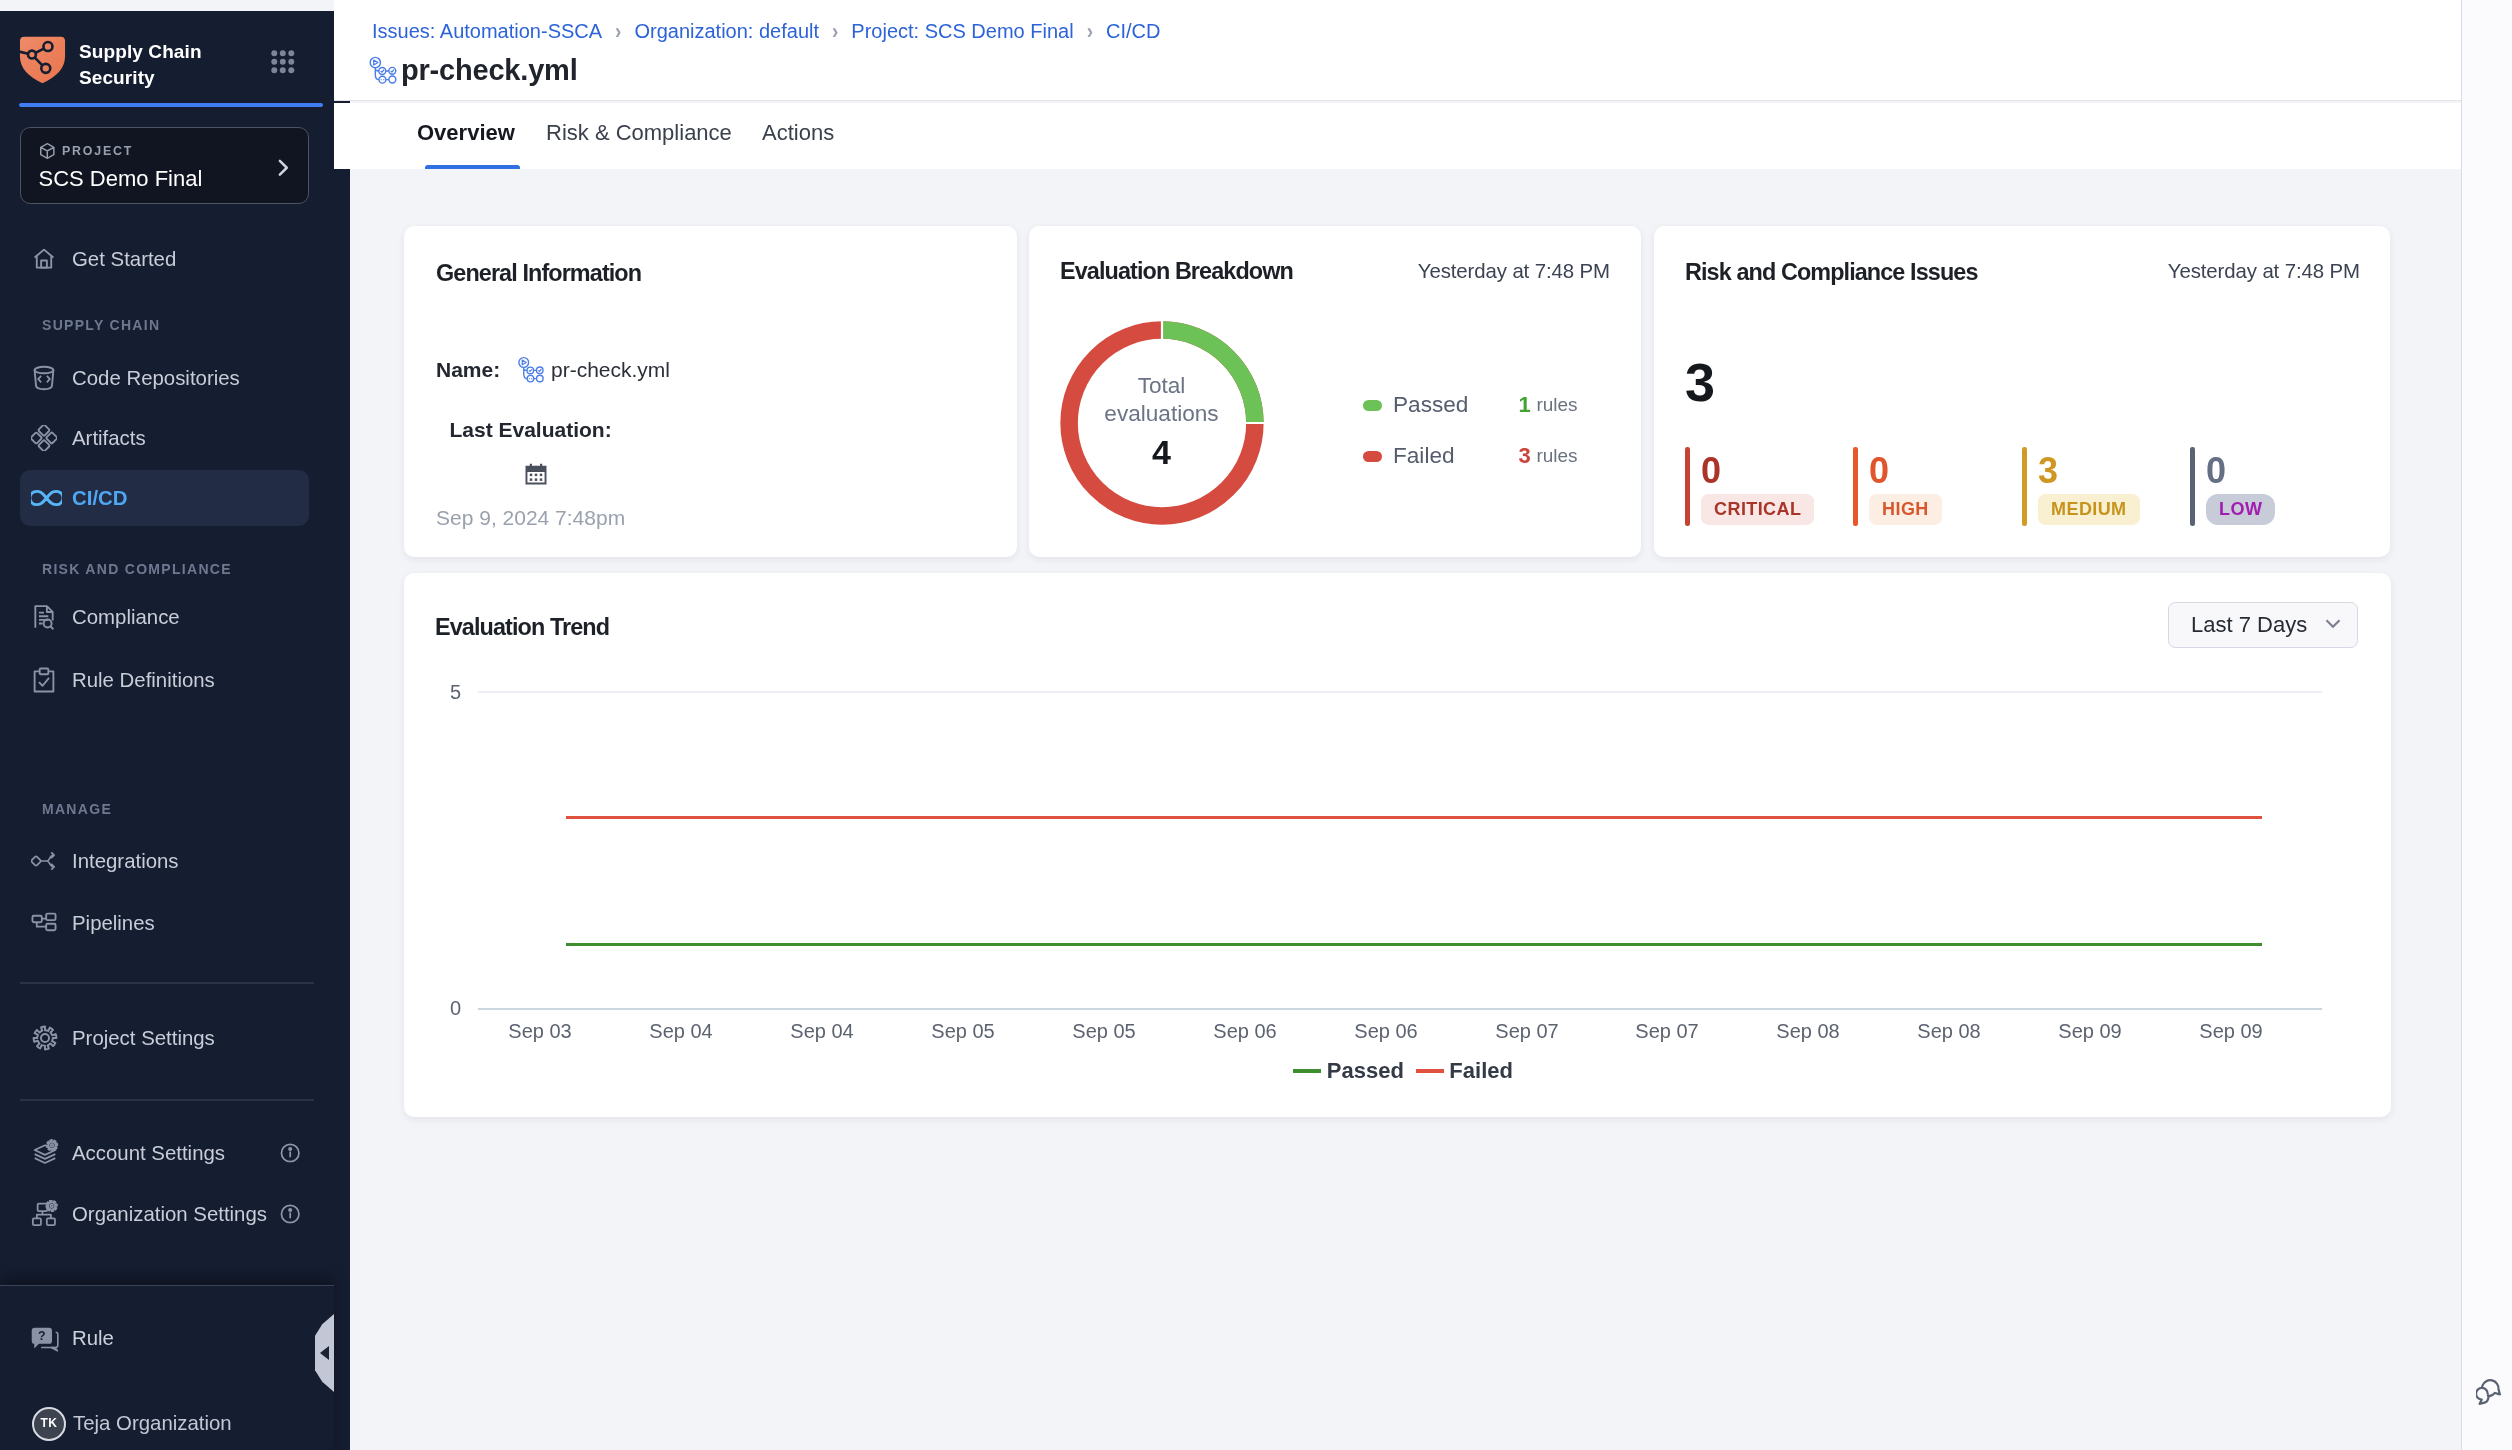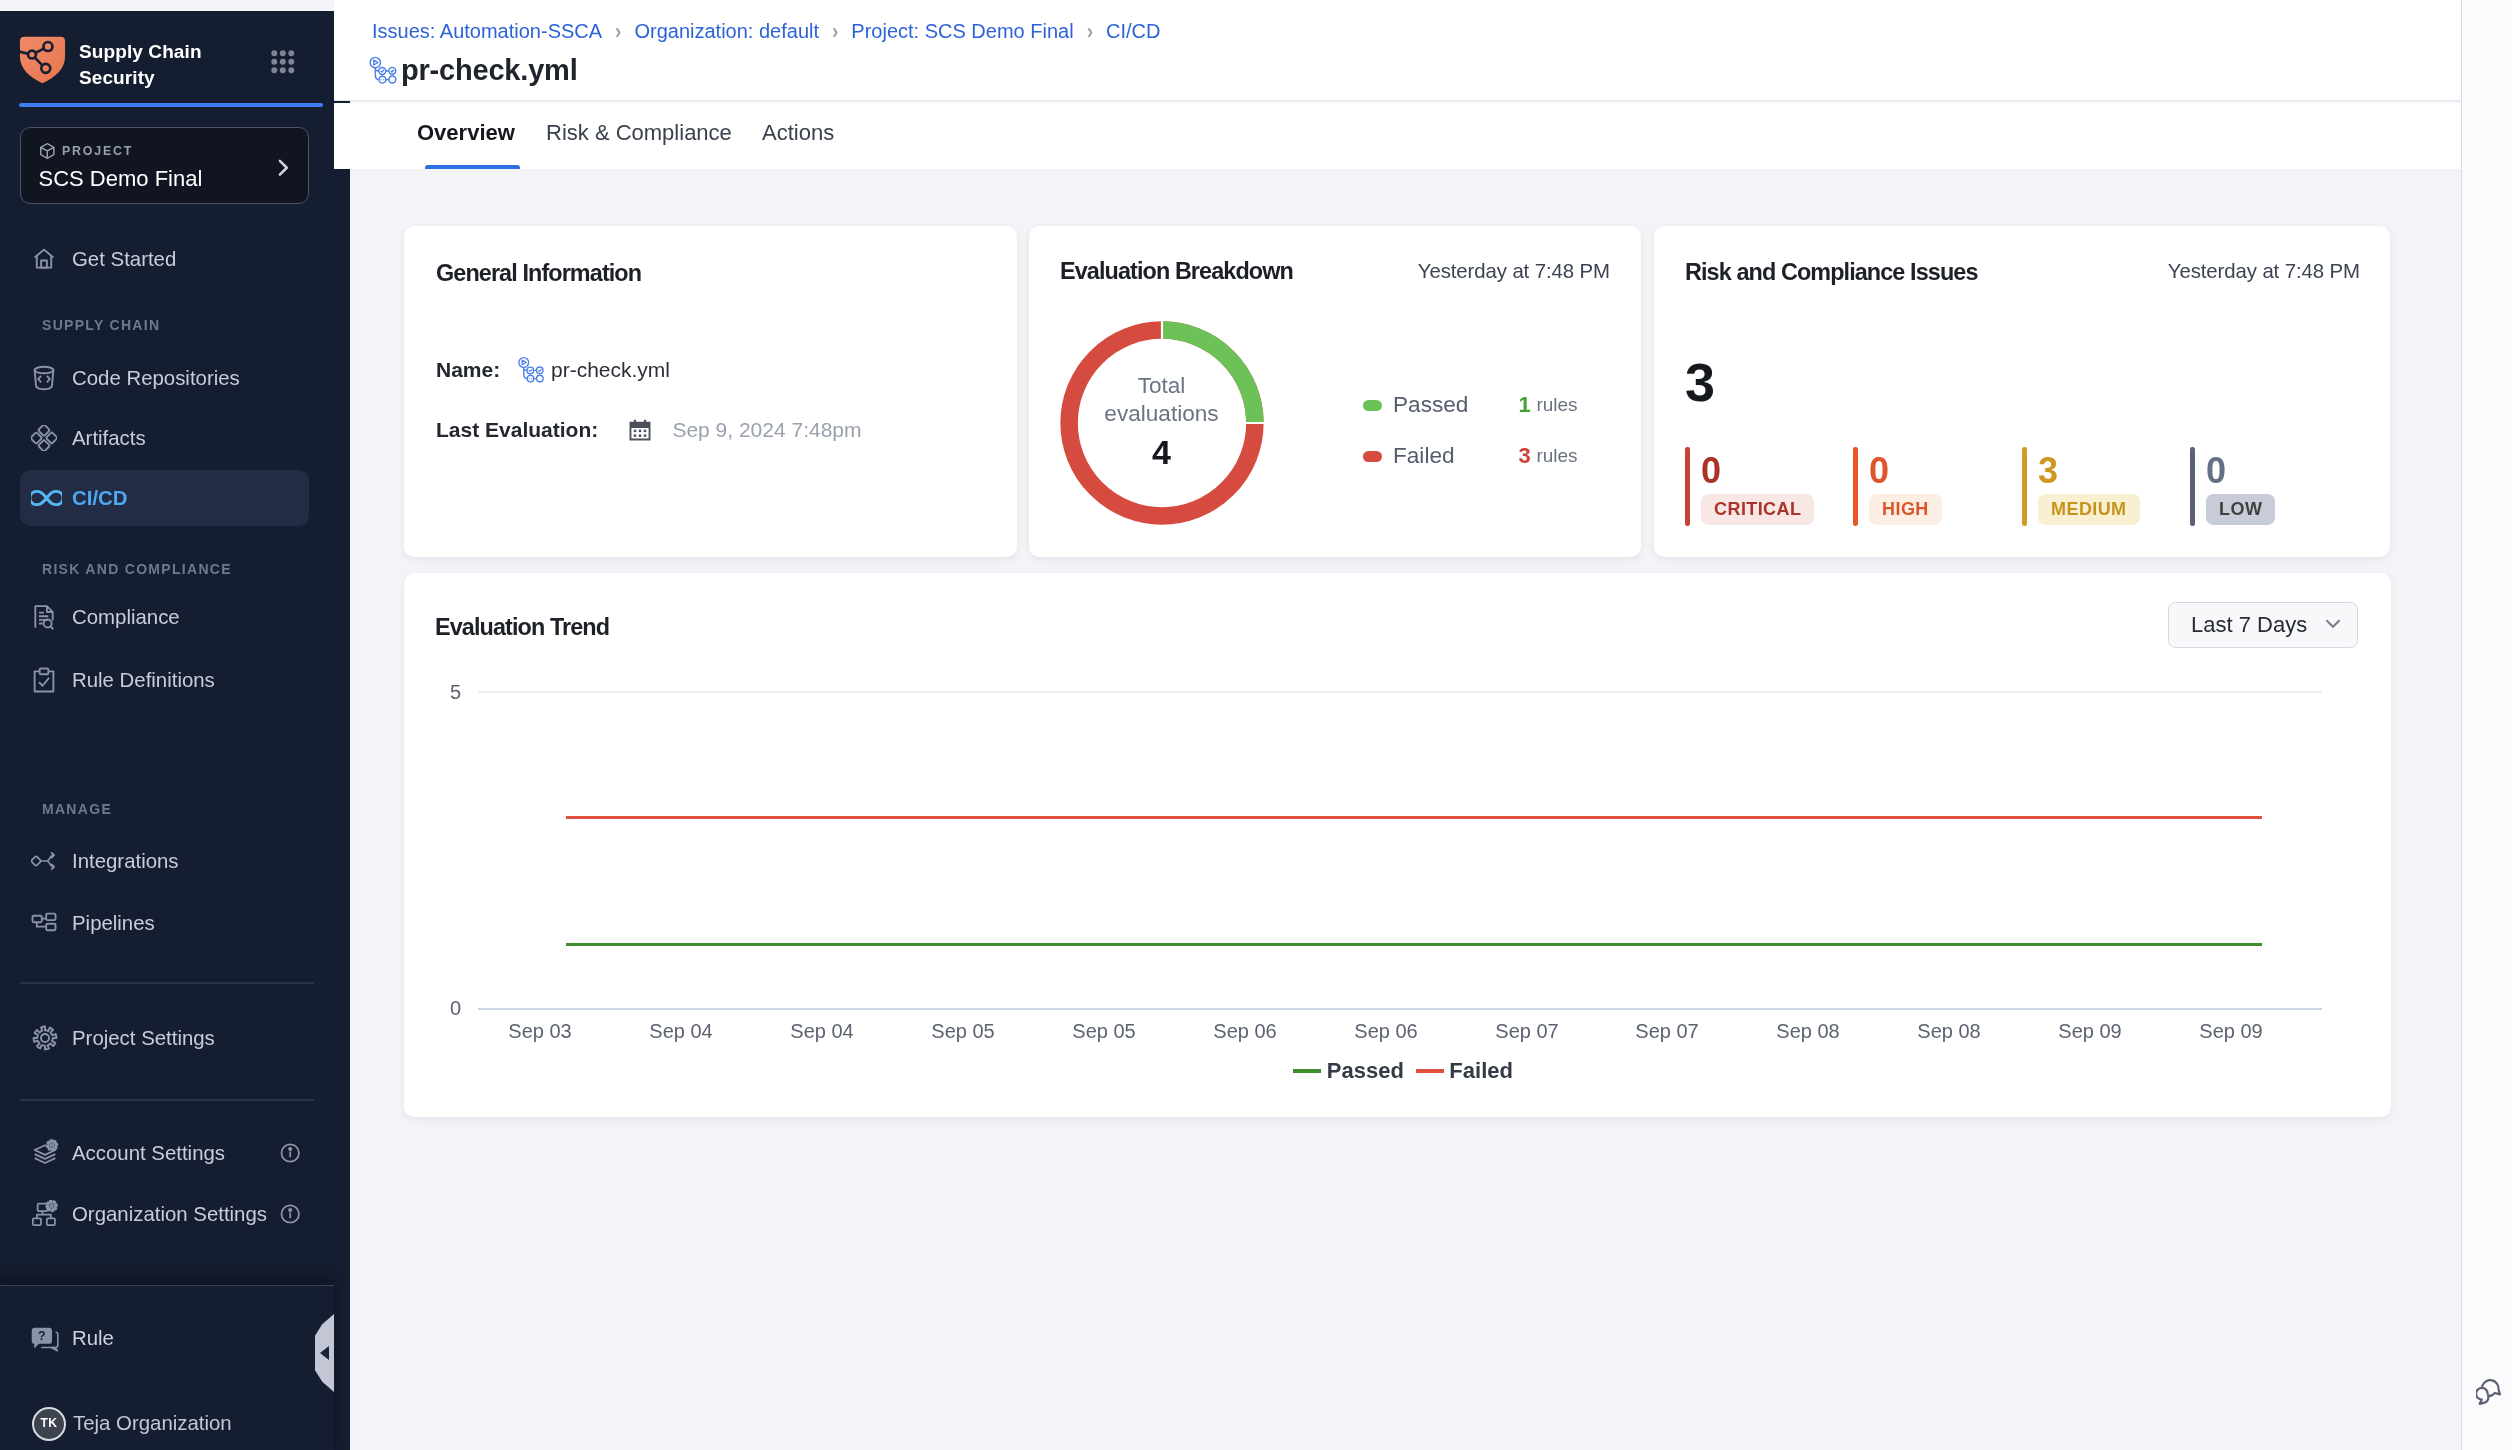--- a/index.html
+++ b/index.html
@@ -318,21 +318,21 @@
         <circle cx="31.8" cy="20.5" r="4.8"></circle>
       <circle cx="18.2" cy="32.6" r="4.8"></circle>
         <circle cx="31.9" cy="32.4" r="4.8"></circle>
       <path d="M8.4 16.1 V25.5 Q8.4 32.6 13.4 32.6 M8.4 18 Q8.4 20.6 13.2 20.6 M22.8 20.6 H27 M23 32.6 H27.1"></path>
       <path d="M15.8 20.6 L17.5 22.2 L20.4 19" stroke-width="1.7"></path>
       <path d="M29.6 20.5 L31.3 22.1 L34.2 18.9" stroke-width="1.7"></path>
       <path d="M16.5 33.4 L16.5 32.2 M19.9 33.4 L19.9 32.2" stroke-width="1.7"></path>
     </svg>
     <span class="val">pr-check.yml</span>
   </div>
-  <div class="frow" style="top:192px;display:flex;align-items:center;gap:21px;">
+  <div class="frow" style="top:192px;display:flex;align-items:center;gap:21px;flex-direction:column;">
     <span class="lab">Last Evaluation:</span>
     <svg style="margin-left:10.2px;" width="22" height="22" viewBox="0 0 30 30" fill="#4a505c">
       <path d="M2 5 H28 V28 H2 Z M2 11 H28" stroke="#4a505c" stroke-width="2.6" fill="none"></path>
       <rect x="2" y="5" width="26" height="6"></rect>
       <path d="M8 1 V7 M22 1 V7" stroke="#4a505c" stroke-width="3"></path>
       <g>
       <rect x="6.5" y="14.5" width="3.4" height="3.4"></rect>
           <rect x="13.3" y="14.5" width="3.4" height="3.4"></rect>
           <rect x="20.1" y="14.5" width="3.4" height="3.4"></rect>
       <rect x="6.5" y="21" width="3.4" height="3.4"></rect>
@@ -392,21 +392,21 @@
     <div class="sevbar" style="background:#d19c26;"></div>
     <div style="margin-left:11px;">
       <div class="sevnum" style="color:#cf9722;">3</div>
       <div class="sevbadge" style="background:#f9f0d2;color:#c6941d;">MEDIUM</div>
     </div>
   </div>
   <div class="sev" style="left:536px;">
     <div class="sevbar" style="background:#5a6375;"></div>
     <div style="margin-left:11px;">
       <div class="sevnum" style="color:#667085;">0</div>
-      <div class="sevbadge" style="background:#c8ccd9;color:#404040;">LOW</div>
+      <div class="sevbadge" style="background:#c8ccd9;color:#a21caf;border-radius:12px;">LOW</div>
     </div>
   </div>
 </div>
 
 <div class="card" id="card4">
   <div class="ctitle" style="left:31px;top:41px;">Evaluation Trend</div>
   <div id="dropdown">Last 7 Days
     <svg style="position:absolute;right:16px;top:14.6px;" width="16" height="11.7" viewBox="0 0 22 16" stroke="#7a818d" stroke-width="3" fill="none">
         <path d="M2 3 L11 12 L20 3"></path>
       </svg>

